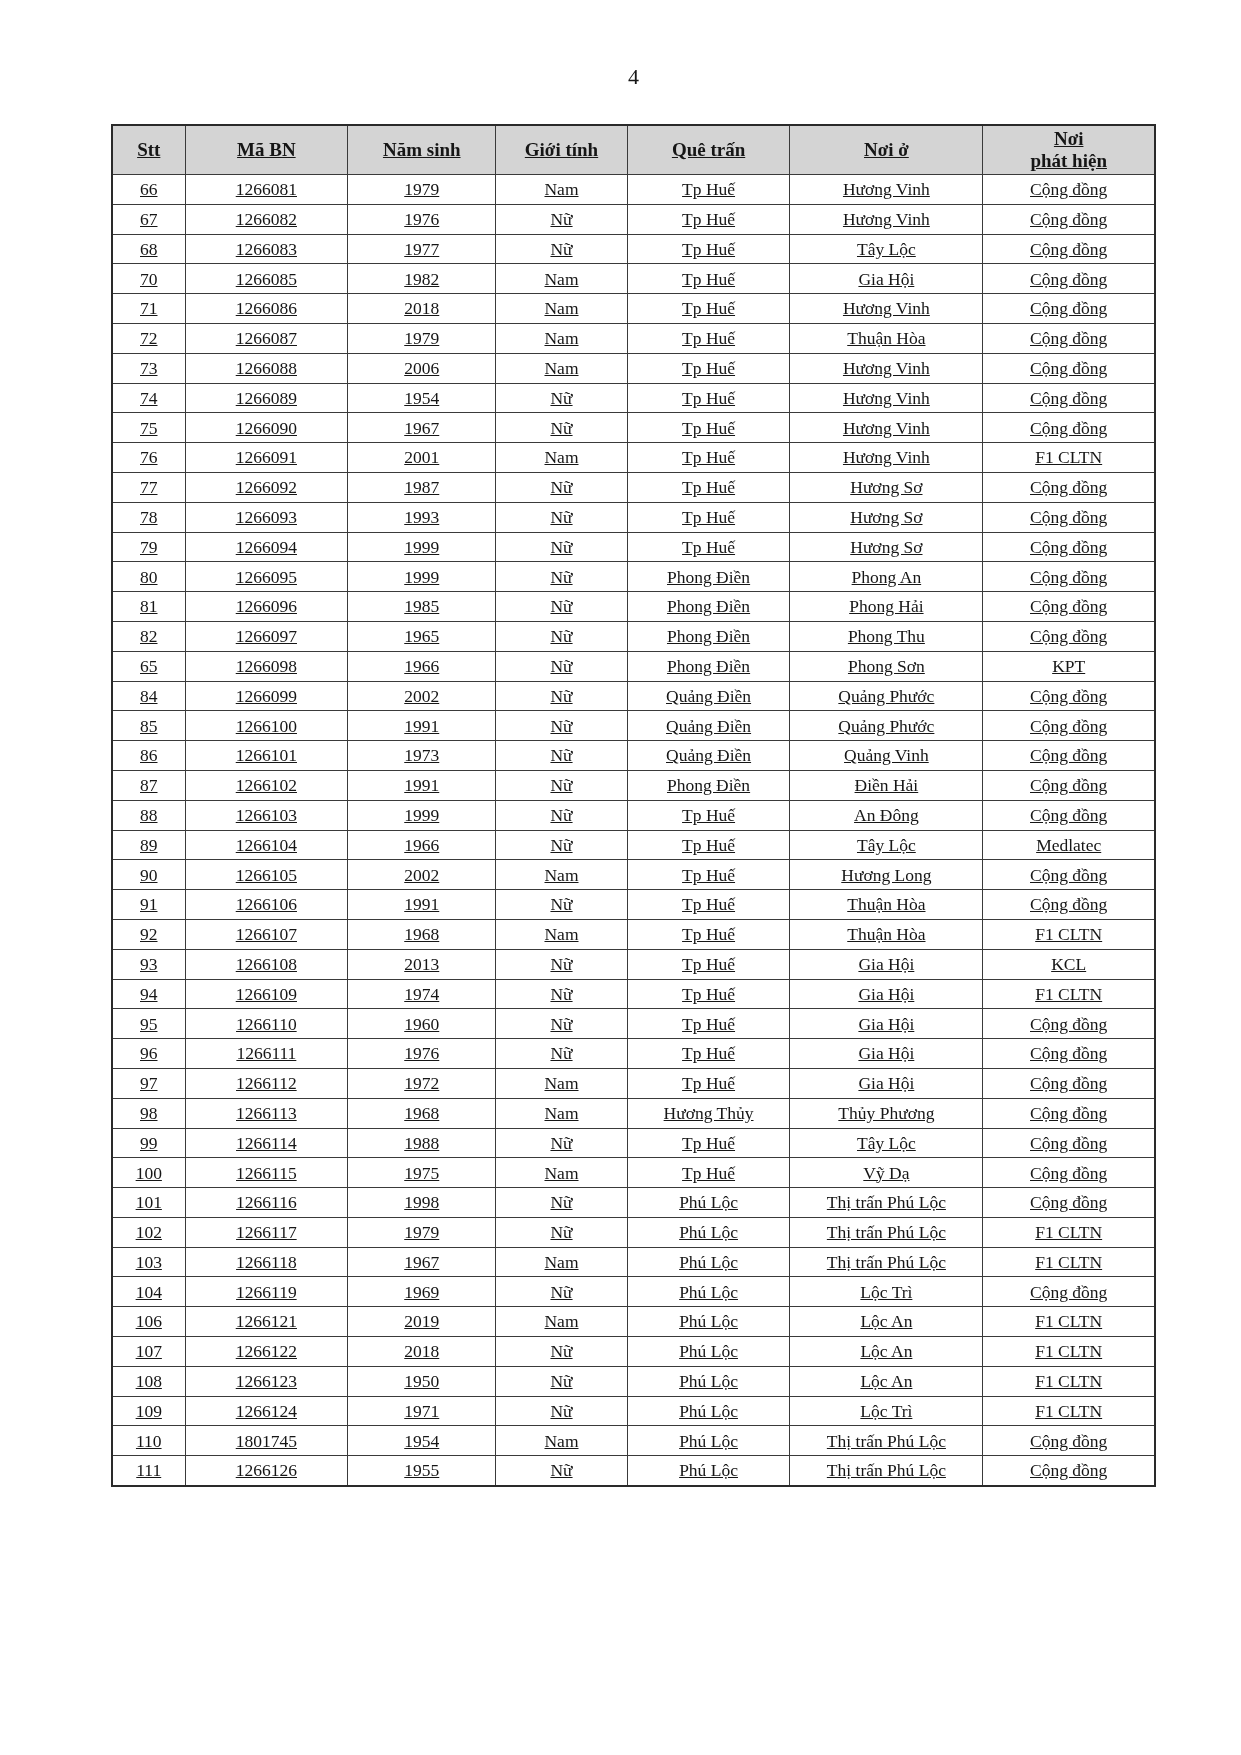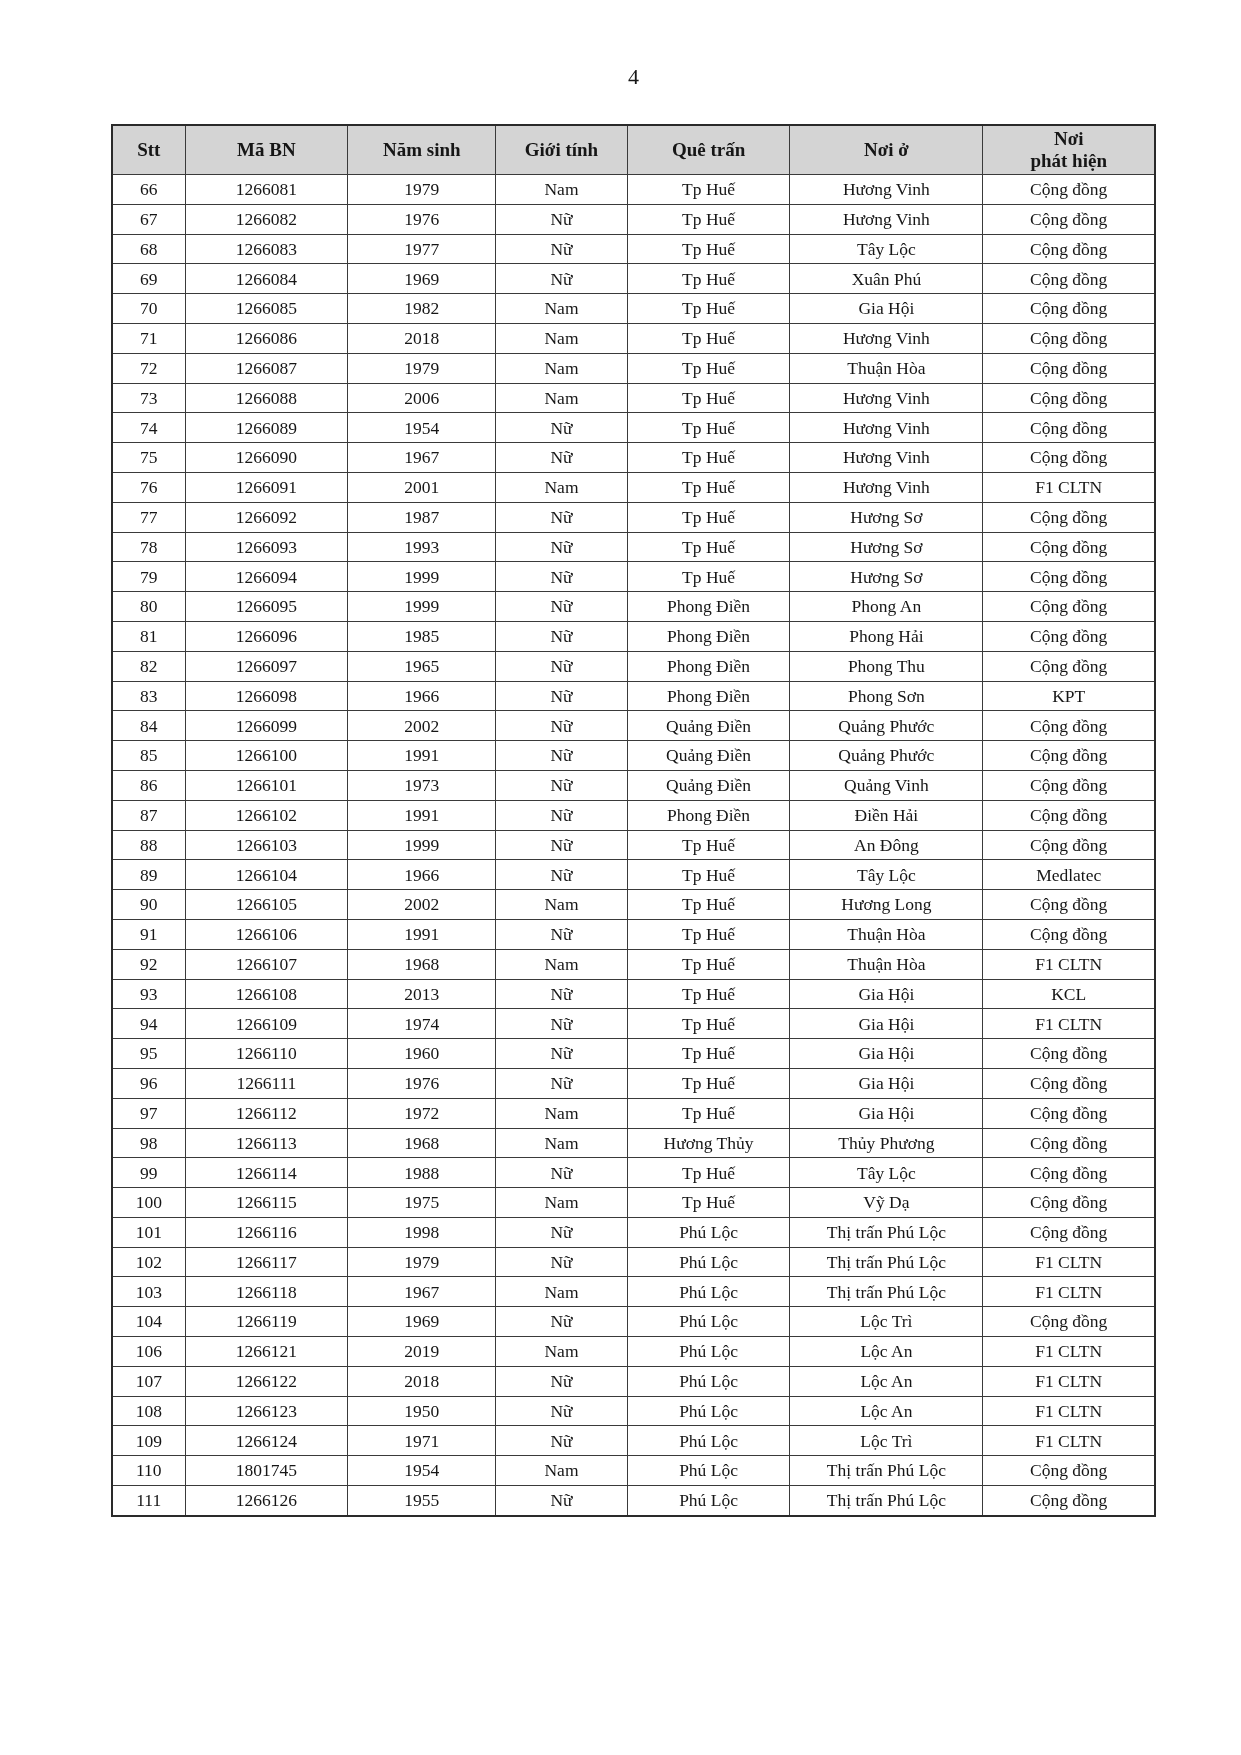--- a/index.html
+++ b/index.html
@@ -23,20 +23,21 @@
     text-align:center;
     font-size:22px;
     line-height:26px;
   }
   table.patient-table{
     border-collapse:collapse;
     table-layout:fixed;
     width:1045px;
     margin:34px 0 0 111px;
     border:2px solid var(--border-outer);
+    text-decoration:underline;
   }
   .patient-table th,.patient-table td{
     border:1px solid var(--border-inner);
     text-align:center;
     vertical-align:middle;
     overflow:hidden;
     padding:0 2px;
   }
   .patient-table thead th{
     background:var(--header-bg);
@@ -102,29 +103,20 @@
       <tr>
         <td>68</td>
         <td>1266083</td>
         <td>1977</td>
         <td>Nữ</td>
         <td>Tp Huế</td>
         <td>Tây Lộc</td>
         <td>Cộng đồng</td>
       </tr>
       <tr>
-        <td>69</td>
-        <td>1266084</td>
-        <td>1969</td>
-        <td>Nữ</td>
-        <td>Tp Huế</td>
-        <td>Xuân Phú</td>
-        <td>Cộng đồng</td>
-      </tr>
-      <tr>
         <td>70</td>
         <td>1266085</td>
         <td>1982</td>
         <td>Nam</td>
         <td>Tp Huế</td>
         <td>Gia Hội</td>
         <td>Cộng đồng</td>
       </tr>
       <tr>
         <td>71</td>
@@ -228,21 +220,21 @@
       <tr>
         <td>82</td>
         <td>1266097</td>
         <td>1965</td>
         <td>Nữ</td>
         <td>Phong Điền</td>
         <td>Phong Thu</td>
         <td>Cộng đồng</td>
       </tr>
       <tr>
-        <td>83</td>
+        <td>65</td>
         <td>1266098</td>
         <td>1966</td>
         <td>Nữ</td>
         <td>Phong Điền</td>
         <td>Phong Sơn</td>
         <td>KPT</td>
       </tr>
       <tr>
         <td>84</td>
         <td>1266099</td>

